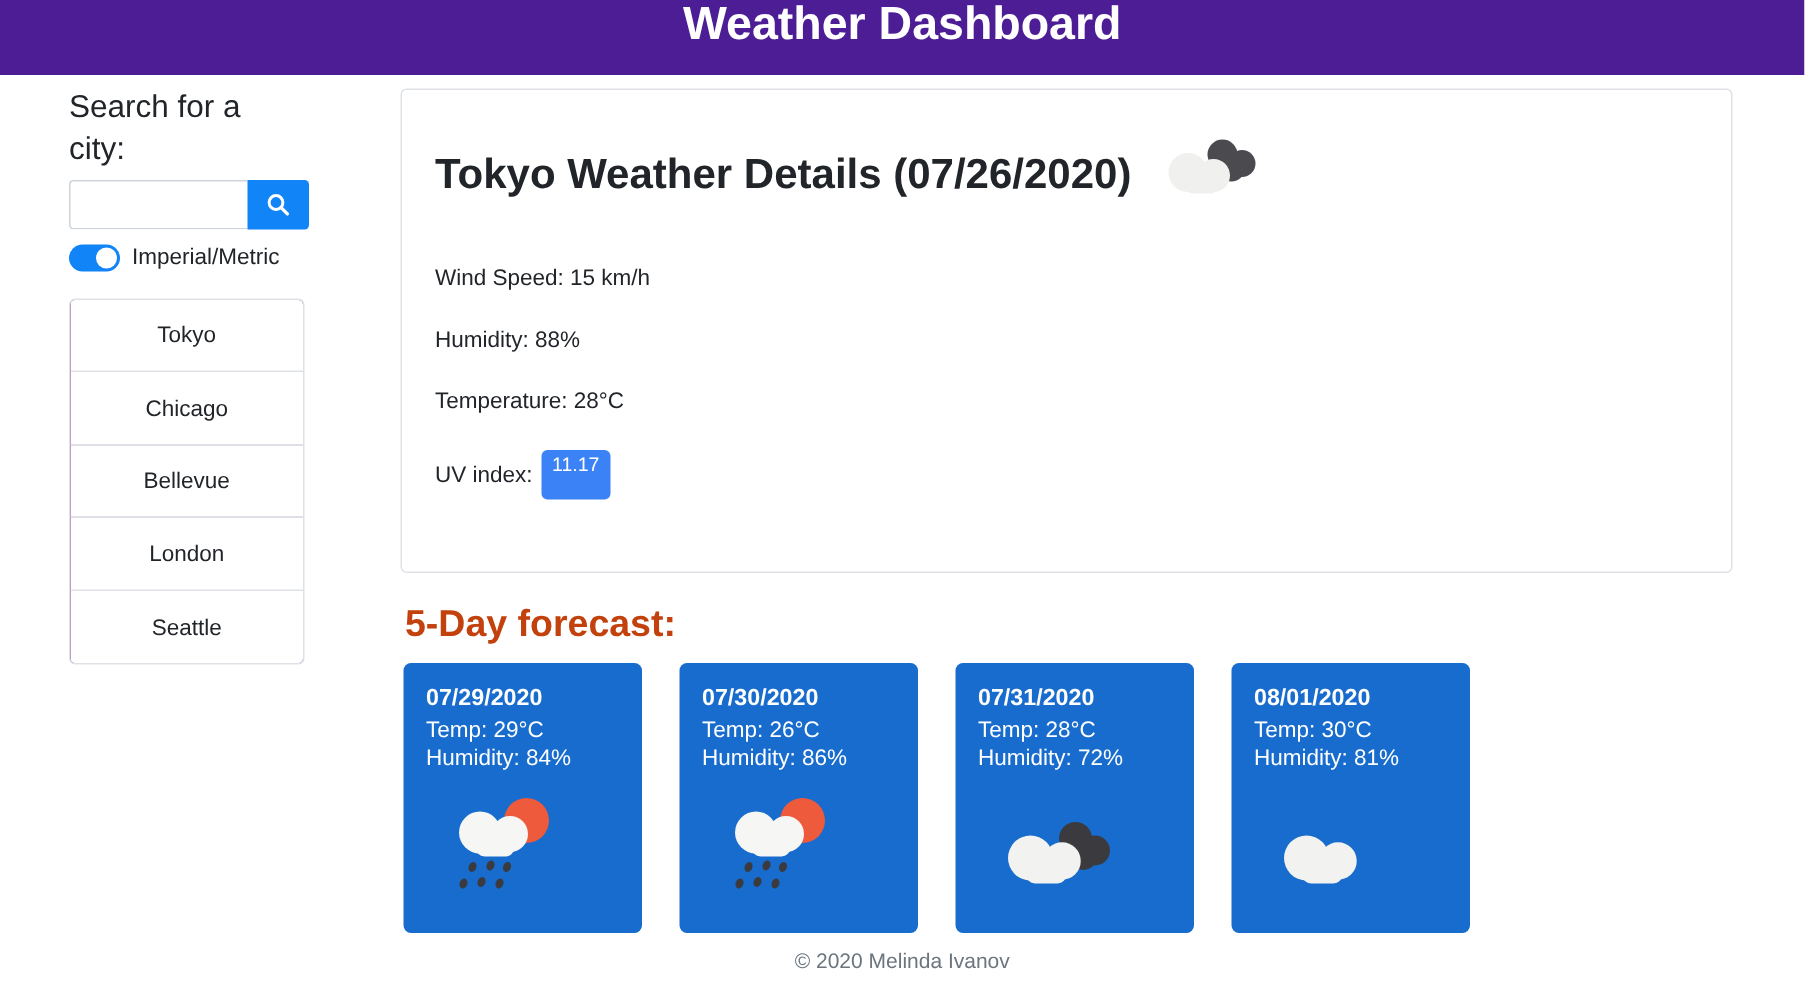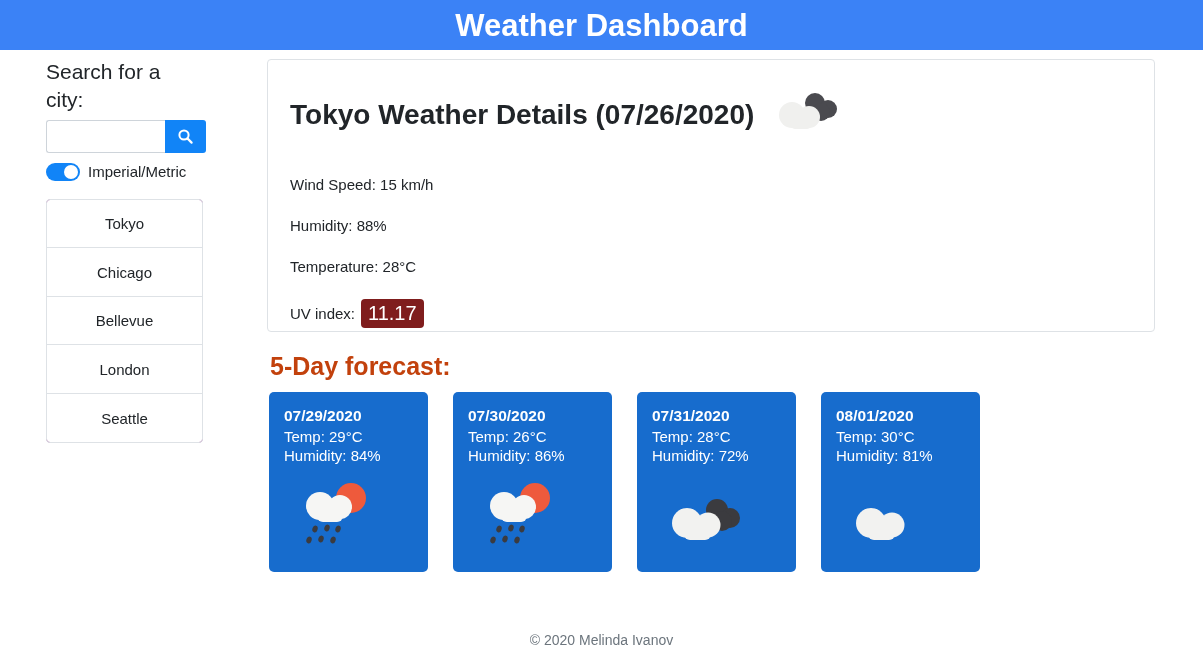--- a/index.html
+++ b/index.html
@@ -8,23 +8,23 @@
     width: 1203px; height: 658px;
     background: #ffffff;
     font-family: "Liberation Sans", sans-serif;
     overflow: hidden;
   }
   .page { position: relative; width: 1203px; height: 658px; background:#fff; }
 
   
   .header {
     height: 50px;
-    background: #3b82f6;
-    display: flex;
-    align-items: center;
+    background: #4c1d95;
+    display: flex;
+    align-items: flex-start;
     justify-content: center;
   }
   .header-title {
     color: #ffffff;
     font-size: 31px;
     font-weight: bold;
     letter-spacing: 0px;
     line-height: 1;
   }
 
@@ -134,21 +134,21 @@
     background: #fff;
   }
   .city-item:last-child { border-bottom: none; }
 
   
   .details-card {
     border: 1px solid #dee2e6;
     border-radius: 4px;
     padding: 30px 22px 26px 22px;
     background: #fff;
-    height: 273px;
+    height: 323px;
   }
   .details-title-row {
     display: flex;
     align-items: center;
     gap: 18px;
     margin-bottom: 36px;
   }
   .details-title {
     font-size: 28px;
     font-weight: bold;
@@ -159,25 +159,25 @@
     font-size: 15px;
     color: #212529;
     margin-bottom: 24px;
     display: flex;
     align-items: center;
     gap: 6px;
   }
   .detail-line:last-child { margin-bottom: 0; }
   .uv-badge {
     display: inline-block;
-    background: #7f1d1d;
+    background: #3b82f6;
     color: #ffffff;
-    font-size: 20px;
+    font-size: 13px;
     border-radius: 4px;
-    padding: 3px 7px 4px 7px;
+    padding: 3px 7px 16px 7px;
     line-height: 1.1;
   }
 
   
   .forecast-heading {
     font-size: 25px;
     font-weight: bold;
     color: #c2410c;
     margin: 20px 0 11px 3px;
   }

